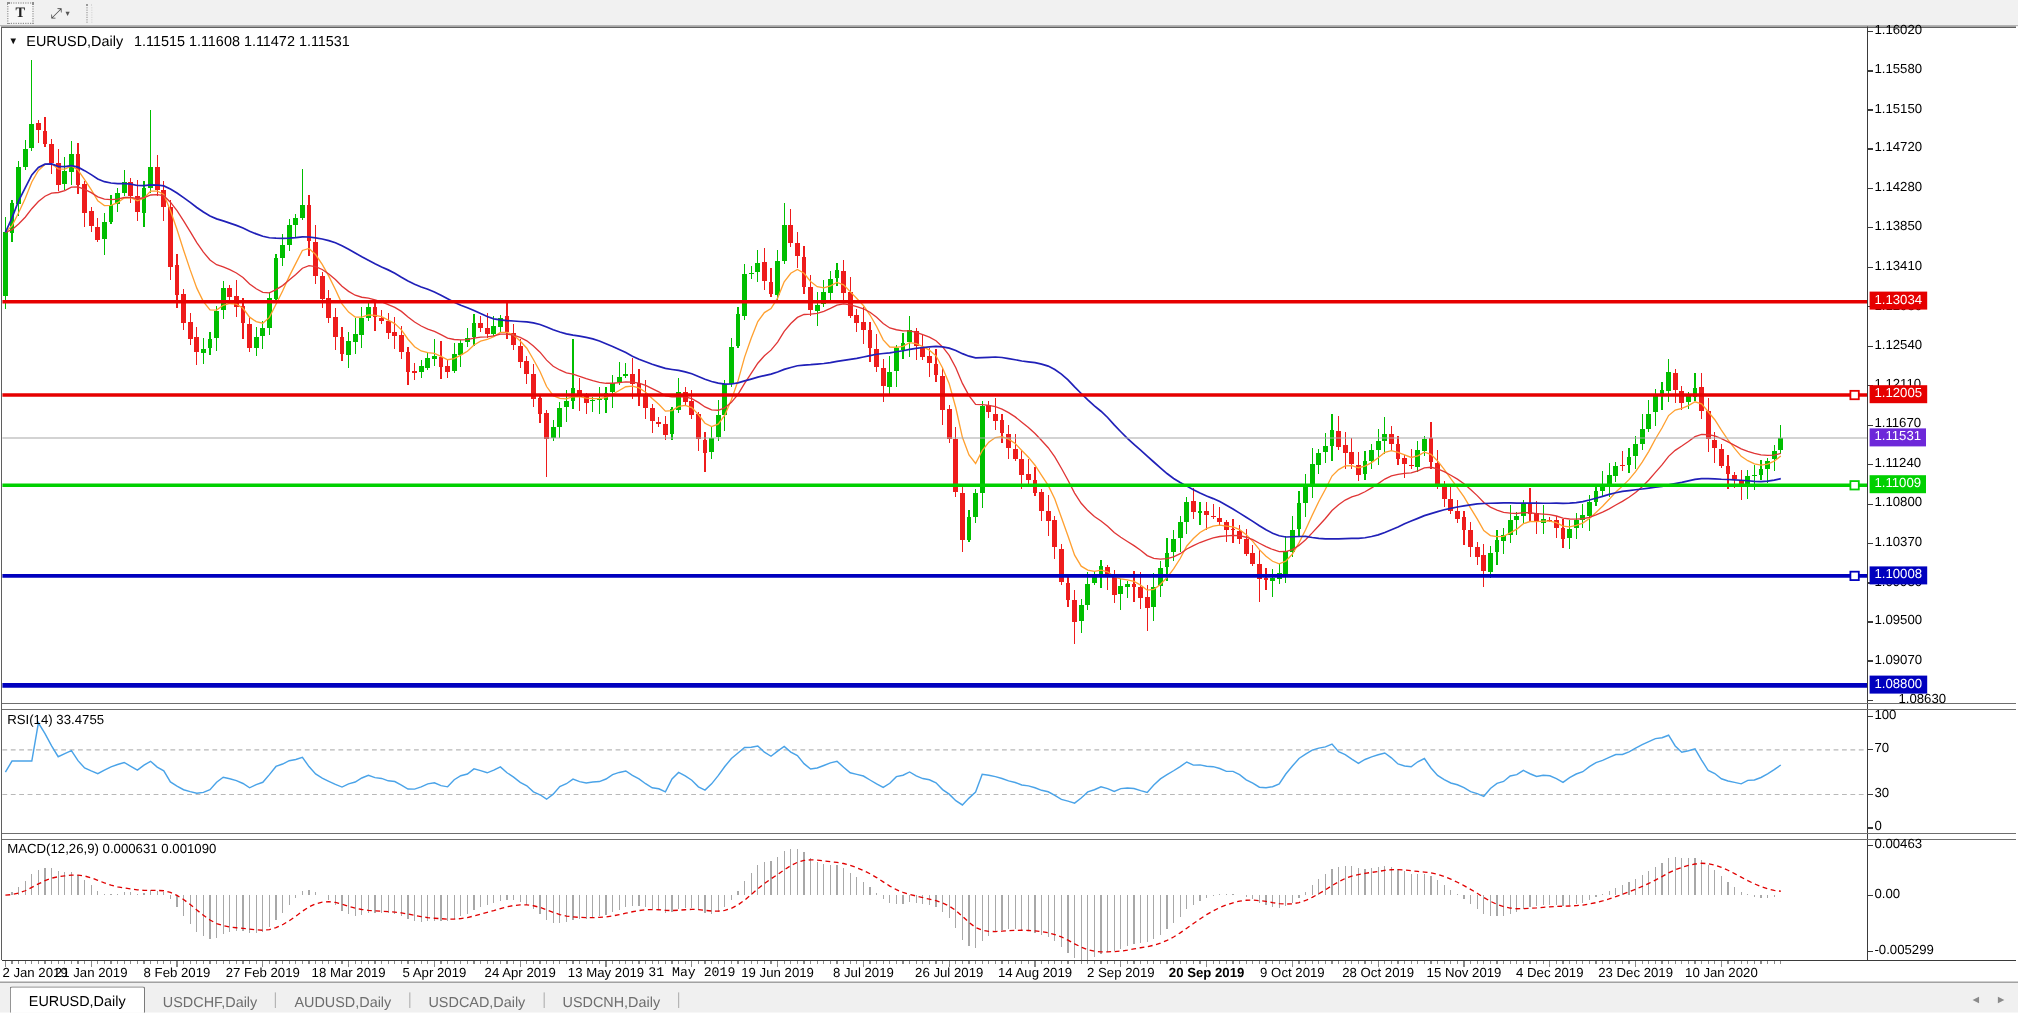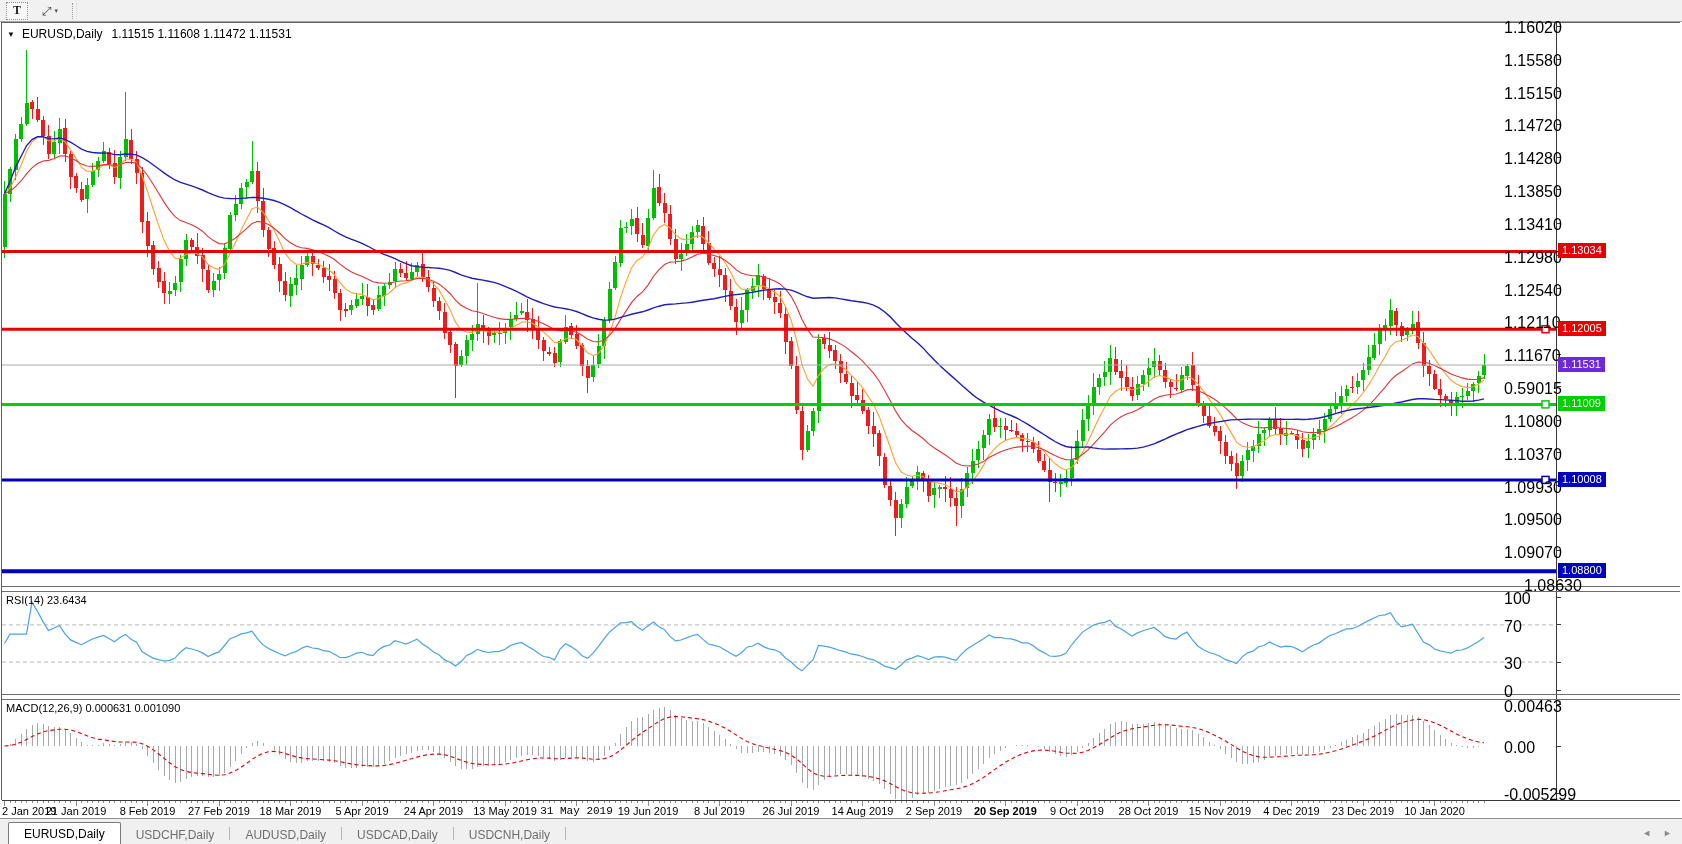--- a/index.html
+++ b/index.html
@@ -16,21 +16,21 @@
   .tb-grip{width:3px;height:16px;margin:0 8px 0 10px;border-left:1px dotted #9a9a9a;border-right:1px dotted #d8d8d8;}
   .tb-sep2{width:0;height:16px;margin:0 5px;border-left:1px solid #c9c9c9;border-right:1px solid #fbfbfb;}
   .tf{padding:2px 8px;margin:0 1px;font-size:11px;font-weight:700;color:#4a4a4a;border:1px solid transparent;border-radius:2px;}
   .tf.active{background:#fdfdfd;border:1px solid #b0b0b0;color:#333;}
   
   .chart-window{position:absolute;left:0;top:22px;width:1682px;height:822px;background:#fff;}
   #chartSvg{position:absolute;left:0;top:0;}
   .chart-title{position:absolute;left:7px;top:5px;font-size:12px;color:#000;display:flex;align-items:center;gap:7px;}
   .chart-title .tri{font-size:8px;color:#111;}
   .ind-label{position:absolute;left:6px;font-size:11px;color:#000;}
-  .axis-lab{position:absolute;left:1504px;font-size:16px;color:#000;white-space:nowrap;}
+  .axis-lab{position:absolute;left:1562px;font-size:11px;color:#000;white-space:nowrap;}
   .px-lab{position:absolute;left:1558px;font-size:11px;color:#fff;padding:1px 4px 2px 4px;line-height:12px;white-space:nowrap;}
   
   .date-axis{position:absolute;left:0;top:781px;width:1682px;height:16px;font-size:11px;color:#000;}
   .date-axis span{position:absolute;top:2px;white-space:nowrap;}
   
   .tab-bar{position:absolute;left:0;top:796px;width:1682px;height:26px;background:#f0f0f0;
            border-top:1px solid #8f8f8f;display:flex;align-items:flex-end;}
   .tab{font-size:12px;padding:3px 15px;color:#6e6e6e;display:flex;align-items:center;height:15px;}
   .tab.active{background:#fff;color:#000;border:1px solid #7a7a7a;border-bottom:1px solid #fff;
               margin-left:8px;margin-bottom:0;border-radius:2px 2px 0 0;}
@@ -1191,36 +1191,36 @@
           <line x1="1484" y1="779" x2="1484" y2="781" stroke="#8a8a8a" stroke-width="1"></line>
         </g>
       </svg>
 
     <div class="chart-title">
       <span class="tri">▼</span>
       <span style="margin-right:2px;">EURUSD,Daily</span>
       <span>1.11515 1.11608 1.11472 1.11531</span>
     </div>
 
-    <div class="ind-label" style="top:572px">RSI(14) 23.6434</div>
+    <div class="ind-label" style="top:572px">RSI(14) 33.4755</div>
     <div class="ind-label" style="top:680px">MACD(12,26,9) 0.000631 0.001090</div>
 
     <div id="axisLabels">
         <div class="axis-lab" style="top: -3px;">1.16020</div>
         <div class="axis-lab" style="top: 30.2231px;">1.15580</div>
         <div class="axis-lab" style="top: 62.6911px;">1.15150</div>
         <div class="axis-lab" style="top: 95.1591px;">1.14720</div>
         <div class="axis-lab" style="top: 128.382px;">1.14280</div>
         <div class="axis-lab" style="top: 160.85px;">1.13850</div>
         <div class="axis-lab" style="top: 194.073px;">1.13410</div>
         <div class="axis-lab" style="top: 226.541px;">1.12980</div>
         <div class="axis-lab" style="top: 259.764px;">1.12540</div>
         <div class="axis-lab" style="top: 292.232px;">1.12110</div>
         <div class="axis-lab" style="top: 325.455px;">1.11670</div>
-        <div class="axis-lab" style="top: 357.923px;">0.59015</div>
+        <div class="axis-lab" style="top: 357.923px;">1.11240</div>
         <div class="axis-lab" style="top: 391.147px;">1.10800</div>
         <div class="axis-lab" style="top: 423.615px;">1.10370</div>
         <div class="axis-lab" style="top: 456.838px;">1.09930</div>
         <div class="axis-lab" style="top: 489.306px;">1.09500</div>
         <div class="axis-lab" style="top: 521.774px;">1.09070</div>
         <div class="axis-lab" style="top: 554.997px; margin-left: 20px;">1.08630</div>
         <div class="axis-lab" style="top: 568px;">100</div>
         <div class="axis-lab" style="top: 595.9px;">70</div>
         <div class="axis-lab" style="top: 633.1px;">30</div>
         <div class="axis-lab" style="top: 661px;">0</div>

